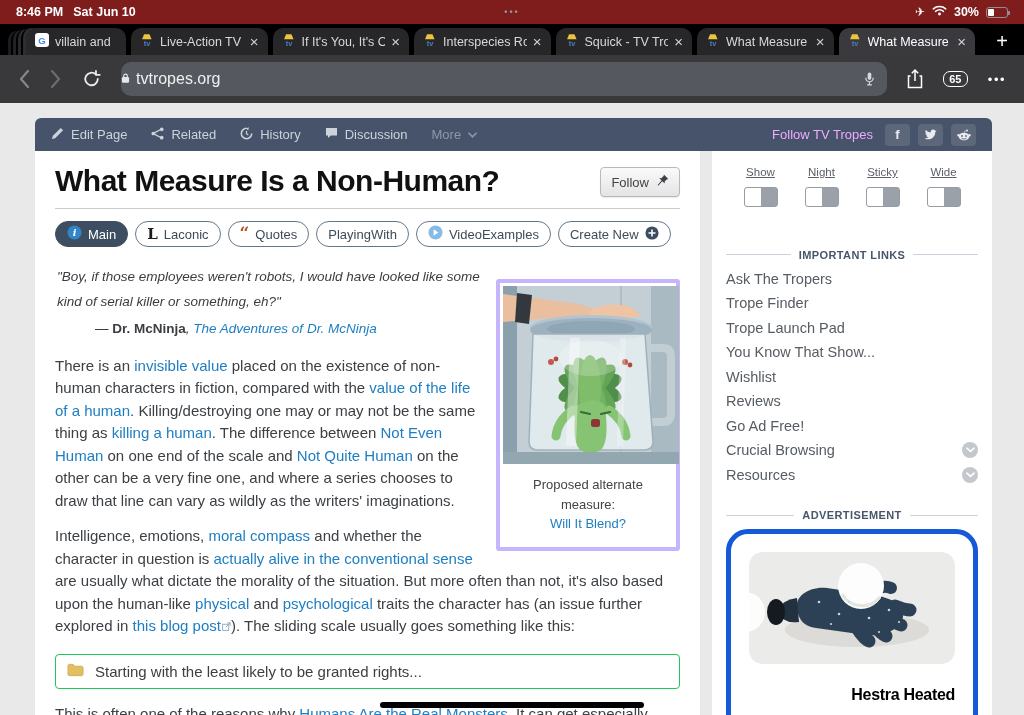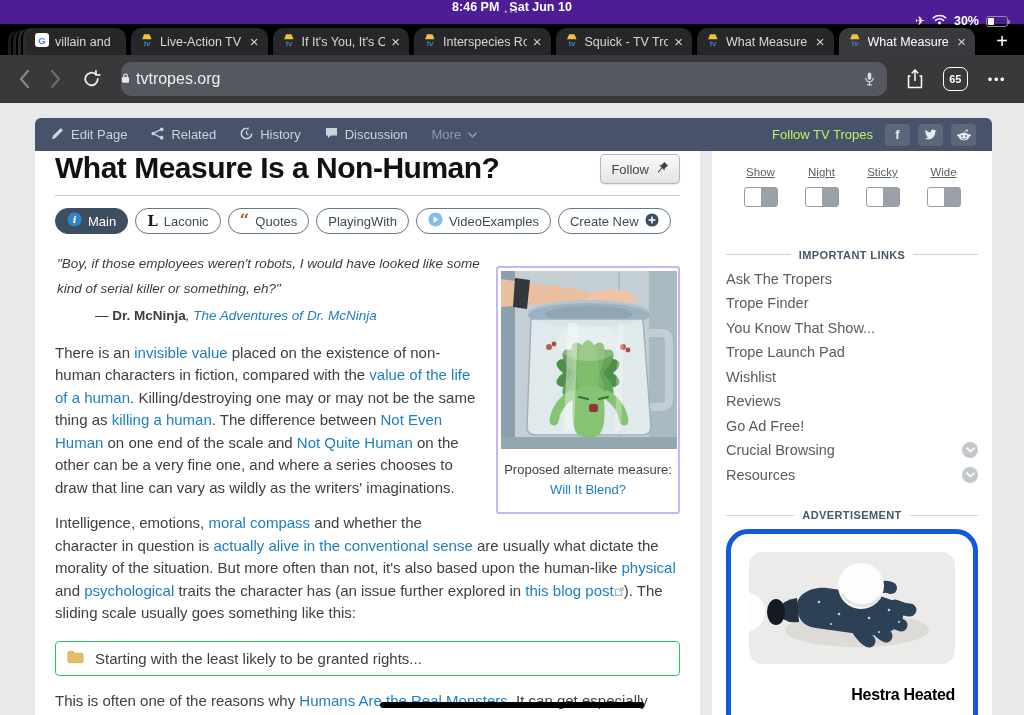--- a/index.html
+++ b/index.html
@@ -1,22 +1,22 @@
 <!DOCTYPE html>
 <html><head>
 <meta charset="utf-8">
 <style>
   * { margin:0; padding:0; box-sizing:border-box; }
   html,body { width:1024px; height:715px; overflow:hidden; background:#e9e9ea;
     font-family:"Liberation Sans", sans-serif; }
   .screen { position:relative; width:1024px; height:715px; }
 
   
-  .status-bar { height:24px; background:#4c1d95; color:#fff; display:flex;
-    align-items:center; padding:0 16px; font-size:12.5px; font-weight:bold;flex-direction:column; }
+  .status-bar { height:24px; background:#7f1d1d; color:#fff; display:flex;
+    align-items:center; padding:0 16px; font-size:12.5px; font-weight:bold; }
   .status-left { display:flex; gap:10px; }
   .status-center { position:absolute; left:50%; transform:translateX(-50%);
     color:#98989d; letter-spacing:2px; font-size:9px; top:7px; }
   .status-right { margin-left:auto; display:flex; align-items:center; gap:7px; font-weight:600; }
   .plane { font-family:"DejaVu Sans",sans-serif; font-size:12px; font-weight:normal; }
   .battery { width:22px; height:11px; border:1px solid #8e8e93; border-radius:3px;
     position:relative; }
   .battery .fill { position:absolute; left:1px; top:1px; bottom:1px; width:30%;
     background:#fff; border-radius:1px; }
   .battery::after { content:""; position:absolute; right:-3px; top:3px; width:2px;
@@ -42,61 +42,61 @@
     align-items:center; justify-content:center; font-weight:300; }
 
   
   .nav-bar { height:48px; background:#39393c; display:flex; align-items:center;
     padding:0 18px; gap:20px; }
   .nav-icon { display:flex; align-items:center; }
   .url-pill { flex:1; height:34px; background:#55585e; border-radius:10px;
     display:flex; align-items:center; justify-content:flex-start; gap:6px;
     color:#f0f0f1; font-size:16px; position:relative; }
   .url-pill .mic { position:absolute; right:12px; top:9px; }
-  .tabcount { width:25px; height:24px; border:1.6px solid #fff; border-radius:7px;
+  .tabcount { width:25px; height:16px; border:1.6px solid #fff; border-radius:7px;
     color:#fff; font-size:11px; display:flex; align-items:center; justify-content:center;
     font-weight:bold; }
   .dots { color:#fff; font-size:13px; letter-spacing:1.5px; }
 
   
   .page { position:relative; height:476px; background:#e9e9ea; padding:15px 32px 0 35px; }
   .trope-toolbar { height:33px; background:#46536a; border-radius:6px 6px 0 0;
     display:flex; align-items:center; padding:0 16px; gap:24px; }
   .tool-item { display:flex; align-items:center; gap:7px; color:#ccd3db; font-size:13px; }
   .tool-item.more { color:#8d98a8; }
   .tool-right { margin-left:auto; display:flex; align-items:center; gap:8px; }
-  .follow-tropes { color:#bef264; font-size:13px; margin-right:4px; }
+  .follow-tropes { color:#f0abfc; font-size:13px; margin-right:4px; }
   .social { width:25px; height:22px; background:#5c6879; border-radius:4px;
     display:flex; align-items:center; justify-content:center; color:#e8ebef;
     font-size:13px; font-weight:bold; }
 
   .columns { display:flex; gap:12px; height:564px; }
   .main-card { flex:1; background:#fff; padding:0 20px; overflow:hidden; }
   .sidebar { flex:0 0 280px; background:#fff; padding:14px 14px 0; overflow:hidden; }
 
   
-  .title-row { display:flex; align-items:flex-start; }
+  .title-row { display:flex; align-items:flex-start; margin-top:13px; }
   h1.page-title { font-size:30px; letter-spacing:-0.5px; color:#111; flex:1; }
   .follow-btn { flex:0 0 auto; margin-top:3px; height:30px; padding:0 10px;
     background:linear-gradient(#fafafa,#e4e4e4); border:1px solid #b9b9b9;
     border-radius:4px; font-size:13px; color:#444; display:flex; align-items:center;
     gap:7px; box-shadow:0 1px 1px rgba(0,0,0,.08); }
   hr.title-rule { border:none; border-top:1px solid #ccc; margin:10px 0 12px; }
 
   .pills { display:flex; gap:7px; }
   .pill { height:26px; border:1.5px solid #64778a; border-radius:14px;
     background:#fff; color:#3d4b58; font-size:13px; display:flex; align-items:center;
     gap:6px; padding:0 11px; white-space:nowrap; }
   .pill.active { background:#3d4e61; border-color:#3d4e61; color:#fff; }
   .qmark { font-family:"DejaVu Serif",serif; color:#b0522c; font-size:17px;
     line-height:10px; height:12px; overflow:hidden; font-weight:bold; }
   .licon { font-family:"DejaVu Serif",serif; font-weight:bold; color:#1c1c1c; font-size:15px; }
 
   .article-body { margin-top:4px; font-size:15px; color:#3c4045; }
-  .figure { float:right; width:184px; border:2px solid #c4b5fd; border-radius:3px;
+  .figure { float:right; width:184px; border:4px solid #c4b5fd; border-radius:3px;
     padding:3px; margin:14px 0 4px 14px; background:#fff; }
   .figure .caption { text-align:center; font-size:13px; color:#444;
     padding:8px 2px 10px; line-height:1.5; }
   .figure .caption .cap-link { display:block; }
   blockquote.epigraph { font-style:italic; font-size:13.5px; color:#3a3d41;
     margin:18px 0 12px; line-height:1.85; padding-left:2px; }
   .attribution { padding-left:38px; font-style:italic; margin-top:2px; }
   .article-body p { line-height:1.5; margin:13px 0; }
   a.tlink, .tlink { color:#1d7ec2; text-decoration:none; cursor:pointer; }
   .folder-box { clear:none; border:1px solid #22c55e; border-radius:4px;
@@ -453,24 +453,24 @@
             <span>IMPORTANT LINKS</span>
           </div>
         <div class="side-links" id="side-links-holder">
             <div class="side-link">
               <span class="lab">Ask The Tropers</span>
             </div>
             <div class="side-link">
               <span class="lab">Trope Finder</span>
             </div>
             <div class="side-link">
+              <span class="lab">Trope Launch Pad</span>
+            </div>
+            <div class="side-link">
               <span class="lab">You Know That Show...</span>
-            </div>
-            <div class="side-link">
-              <span class="lab">Trope Launch Pad</span>
             </div>
             <div class="side-link">
               <span class="lab">Wishlist</span>
             </div>
             <div class="side-link">
               <span class="lab">Reviews</span>
             </div>
             <div class="side-link">
               <span class="lab">Go Ad Free!</span>
             </div>

